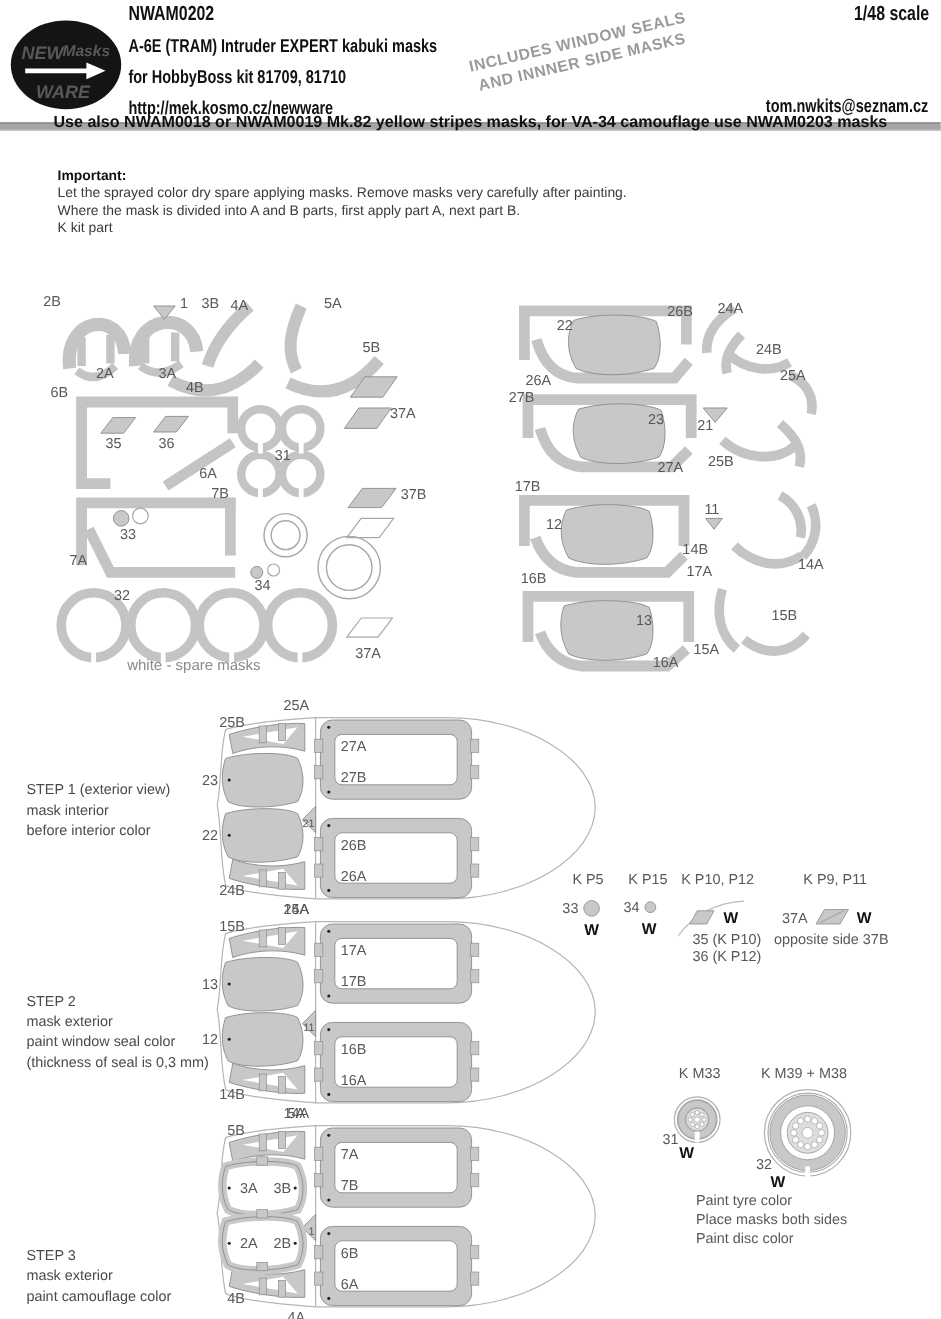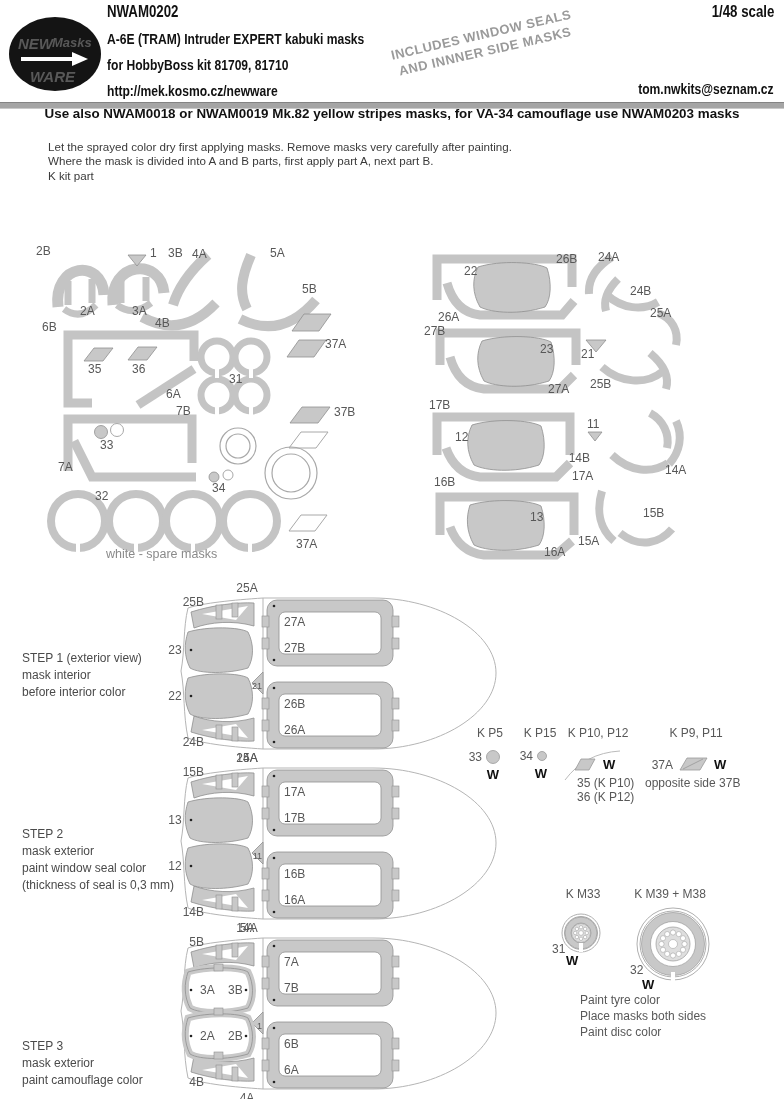--- a/index.html
+++ b/index.html
@@ -2,21 +2,21 @@
 <html><head>
 <meta charset="utf-8">
 <style>
   html,body{margin:0;padding:0;background:#fff;}
   body{width:784px;height:1099px;position:relative;font-family:"Liberation Sans",sans-serif;color:#222;overflow:hidden;}
   .abs{position:absolute;}
   .cond{font-weight:bold;white-space:nowrap;transform:scaleX(.78);transform-origin:0 50%;color:#111;}
   .cond-r{font-weight:bold;white-space:nowrap;transform:scaleX(.78);transform-origin:100% 50%;color:#111;}
   .note-rot{transform:rotate(-13deg);color:#9a9a9a;font-weight:bold;font-size:13px;letter-spacing:.5px;text-align:center;line-height:17px;white-space:nowrap;}
   .divider{left:0;top:102px;width:784px;height:5px;background:#a5a5a5;border-top:1px solid #848484;border-bottom:1px solid #c9c9c9;}
-  .banner{left:0;top:106px;width:784px;text-align:center;font-weight:bold;font-size:13.4px;color:#111;}
+  .banner{left:0;top:94px;width:784px;text-align:center;font-weight:bold;font-size:13.4px;color:#111;}
   .imp{left:48px;top:140px;font-size:11.6px;line-height:14.4px;color:#3a3a3a;}
   .imp b{color:#111;}
   .steptxt{font-size:12px;line-height:17px;color:#4a4a4a;}
   svg text{font-family:"Liberation Sans",sans-serif;fill:#585858;}
   .lbl{font-size:12px;}
   .lblsm{font-size:9px;}
   .wmark{font-size:13px;font-weight:bold;fill:#111;}
   .hdr{font-size:12px;}
   .cap{font-size:12.5px;fill:#8a8a8a;}
   .masks path,.masks polygon{stroke-linecap:butt;stroke-linejoin:miter;}
@@ -43,21 +43,22 @@
 <div class="abs cond-r" style="right:10px;top:80px;font-size:15.5px">tom.nwkits@seznam.cz</div>
 <div class="abs note-rot" style="left:378px;top:26px;width:210px">
   <div>INCLUDES WINDOW SEALS</div>
   <div>AND INNNER SIDE MASKS</div>
 </div>
 
 <div class="abs divider"></div>
 <div class="abs banner">Use also NWAM0018 or NWAM0019 Mk.82 yellow stripes masks, for VA-34 camouflage use NWAM0203 masks</div>
 
 <div class="abs imp">
-  <div>Let the sprayed color dry first applying masks. Remove masks very carefully after painting.</div>
+  <div><b>Important:</b></div>
+  <div>Let the sprayed color dry spare applying masks. Remove masks very carefully after painting.</div>
   <div>Where the mask is divided into A and B parts, first apply part A, next part B.</div>
   <div>K kit part</div>
 </div>
 
 <svg class="abs masks" style="left:0;top:243px" width="784" height="330" viewBox="0 0 784 330">
 
   <g fill="none" stroke="#c4c4c4">
     <path d="M58,64 C53,20 102,15 104,52" stroke-width="11"></path>
     <path d="M68,38 L68,62 M92,36 L92,60 M64,66 Q80,78 96,62" stroke-width="7"></path>
     <path d="M113,62 C109,18 161,14 164,50" stroke-width="11"></path>

